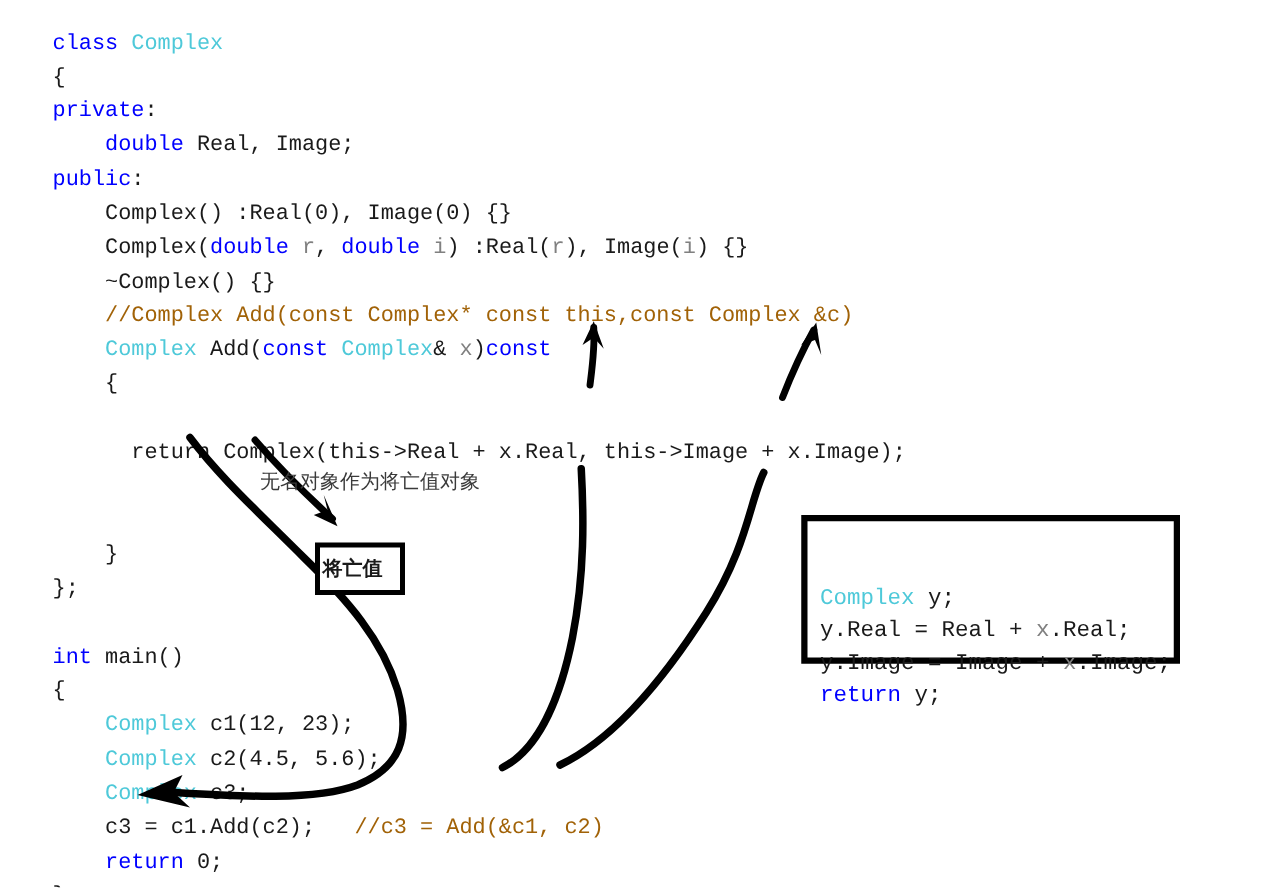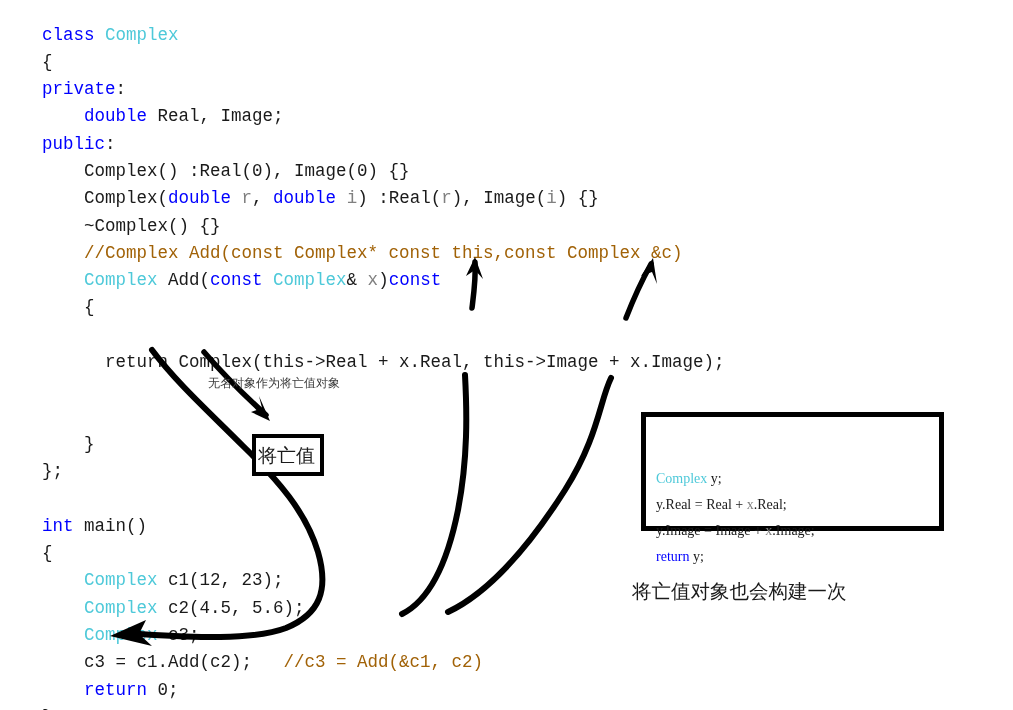--- a/index.html
+++ b/index.html
@@ -42,22 +42,22 @@
     width: 303px;
     height: 119px;
     border: 5px solid #000000;
     background: #ffffff;
     box-sizing: border-box;
   }
   #rightbox .inner {
     position: absolute;
     left: 10px;
     top: 5px;
-    font-family: Liberation Serif, serif;
-    font-size: 14px;
+    font-family: Liberation Mono, monospace;
+    font-size: 18px;
     line-height: 26px;
     white-space: pre;
     color: #1a1a1a;
     margin-top: 44px;
   }
   #rightbox .inner .ln { display: block; height: 26px; }
 
   
   #dyingbox {
     position: absolute;
@@ -67,36 +67,37 @@
     height: 42px;
     border: 4px solid #000000;
     background: #ffffff;
     box-sizing: border-box;
   }
   #dyingbox span {
     position: absolute;
     left: 2px;
     top: 4px;
     font-family: "DejaVu Sans", sans-serif;
-    font-size: 19px;
+    font-size: 16px;
     line-height: 26px;
     color: #1a1a1a;
     white-space: nowrap;
+    font-weight: bold;
   }
 
   
   .ann {
     position: absolute;
     font-family: "DejaVu Sans", sans-serif;
     white-space: nowrap;
   }
   #ann-wuming {
     left: 208px;
     top: 375px;
-    font-size: 12px;
+    font-size: 16px;
     color: #3a3a3a;
   }
   #ann-red {
     left: 606px;
     top: 548px;
     font-size: 19.5px;
     color: #ff2020;
   }
   #ann-black {
     left: 632px;
@@ -169,16 +170,15 @@
     <span>将亡值</span>
   </div>
 
   <div id="rightbox">
     <pre class="inner"><span class="ln"><span class="typ">Complex</span><span class="pln"> y;</span></span><span class="ln"><span class="pln">y.Real = Real + </span><span class="var">x</span><span class="pln">.Real;</span></span><span class="ln"><span class="pln">y.Image = Image + </span><span class="var">x</span><span class="pln">.Image;</span></span><span class="ln"><span class="kw">return</span><span class="pln"> y;</span></span></pre>
   </div>
 
   <div class="ann" id="ann-wuming">无名对象作为将亡值对象</div>
 
 
-  <div class="ann" id="ann-black">将亡值对象也会构建一次</div>
 
 
 </div>
 
 </body></html>

